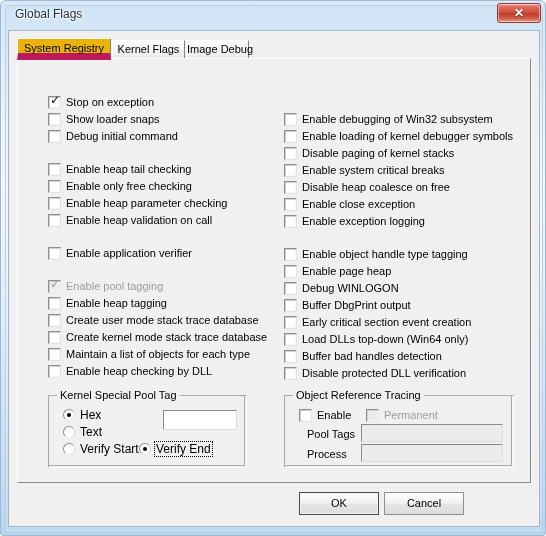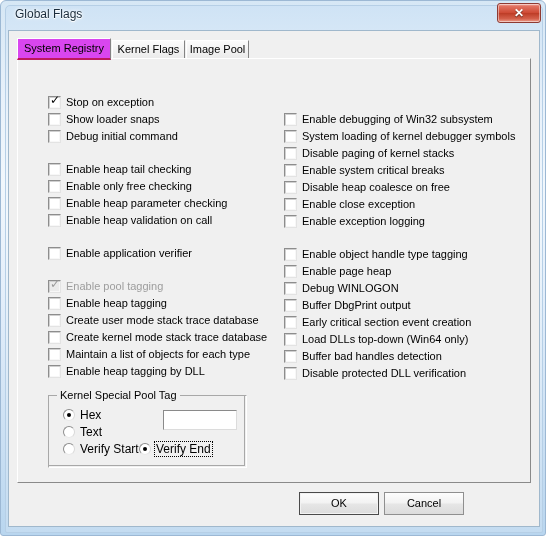--- a/index.html
+++ b/index.html
@@ -132,22 +132,22 @@
     border-right: 1px solid #848484;
     border-bottom: 1px solid #848484;
     color: #000000;
     cursor: default;
     white-space: nowrap;
   }
   .tab.active {
     top: 0px;
     height: 22px;
     line-height: 19px;
-    background: #d946ef;
-    border-bottom: 2px solid #be185d;
+    background: #eab308;
+    border-bottom: 7px solid #be185d;
     z-index: 3;
   }
   #tabpage {
     position: absolute;
     left: 8px;
     top: 27px;
     width: 514px;
     height: 425px;
     box-sizing: border-box;
     background: #f0f0f0;
@@ -335,21 +335,21 @@
     <div id="close-button">
       <div id="close-glyph">✕</div>
     </div>
   </div>
 
   <div id="client">
 
     <div id="tabstrip">
       <div class="tab active" style="left:0px; width:94px;">System Registry</div>
       <div class="tab" style="left:95px; width:73px;">Kernel Flags</div>
-      <div class="tab" style="left:169px; width:63px;">Image Pool</div>
+      <div class="tab" style="left:169px; width:63px;">Image Debug</div>
     </div>
 
     <div id="tabpage">
 
       <div class="chkrow" style="left:30px; top:36px;">
         <span class="cbox">
             <span class="tick">✓</span>
           </span>
         <span class="clabel">Stop on exception</span>
       </div>
@@ -401,30 +401,30 @@
       <div class="chkrow" style="left:30px; top:271px;">
         <span class="cbox"></span>
         <span class="clabel">Create kernel mode stack trace database</span>
       </div>
       <div class="chkrow" style="left:30px; top:288px;">
         <span class="cbox"></span>
         <span class="clabel">Maintain a list of objects for each type</span>
       </div>
       <div class="chkrow" style="left:30px; top:305px;">
         <span class="cbox"></span>
-        <span class="clabel">Enable heap tagging by DLL</span>
+        <span class="clabel">Enable heap checking by DLL</span>
       </div>
 
       <div class="chkrow" style="left:266px; top:53px;">
         <span class="cbox"></span>
         <span class="clabel">Enable debugging of Win32 subsystem</span>
       </div>
       <div class="chkrow" style="left:266px; top:70px;">
         <span class="cbox"></span>
-        <span class="clabel">System loading of kernel debugger symbols</span>
+        <span class="clabel">Enable loading of kernel debugger symbols</span>
       </div>
       <div class="chkrow" style="left:266px; top:87px;">
         <span class="cbox"></span>
         <span class="clabel">Disable paging of kernel stacks</span>
       </div>
       <div class="chkrow" style="left:266px; top:104px;">
         <span class="cbox"></span>
         <span class="clabel">Enable system critical breaks</span>
       </div>
       <div class="chkrow" style="left:266px; top:121px;">
@@ -494,20 +494,39 @@
         <div class="radrow" style="left:90px; top:46px;">
           <span class="rbox">
               <span class="dot"></span>
             </span>
           <span class="rlabel focused">Verify End</span>
         </div>
 
         <input class="textfield" type="text" style="left: 114px; top: 14px; width: 74px; height: 20px;" value="">
       </div>
 
+      <div class="groupbox" style="left:266px; top:336px; width:230px; height:73px;">
+        <div class="groupbox-inner"></div>
+        <div class="group-title">Object Reference Tracing</div>
+
+        <div class="chkrow" style="left:14px; top:12px;">
+          <span class="cbox"></span>
+          <span class="clabel">Enable</span>
+        </div>
+        <div class="chkrow" style="left:81px; top:12px;">
+          <span class="cbox disabled"></span>
+          <span class="clabel disabled">Permanent</span>
+        </div>
+
+        <div class="fieldlabel" style="left:22px; top:31px;">Pool Tags</div>
+        <input class="textfield disabled" type="text" style="left: 76px; top: 28px; width: 142px; height: 18px;" disabled="" value="">
+
+        <div class="fieldlabel" style="left:22px; top:51px;">Process</div>
+        <input class="textfield disabled" type="text" style="left: 76px; top: 48px; width: 142px; height: 18px;" disabled="" value="">
+      </div>
 
     </div>
 
     <div class="dlgbtn" style="left:375px; top:461px; width:80px;">Cancel</div>
     <div class="dlgbtn default" style="left:290px; top:461px; width:80px;">OK</div>
 
   </div>
 </div>
 
 </body></html>

